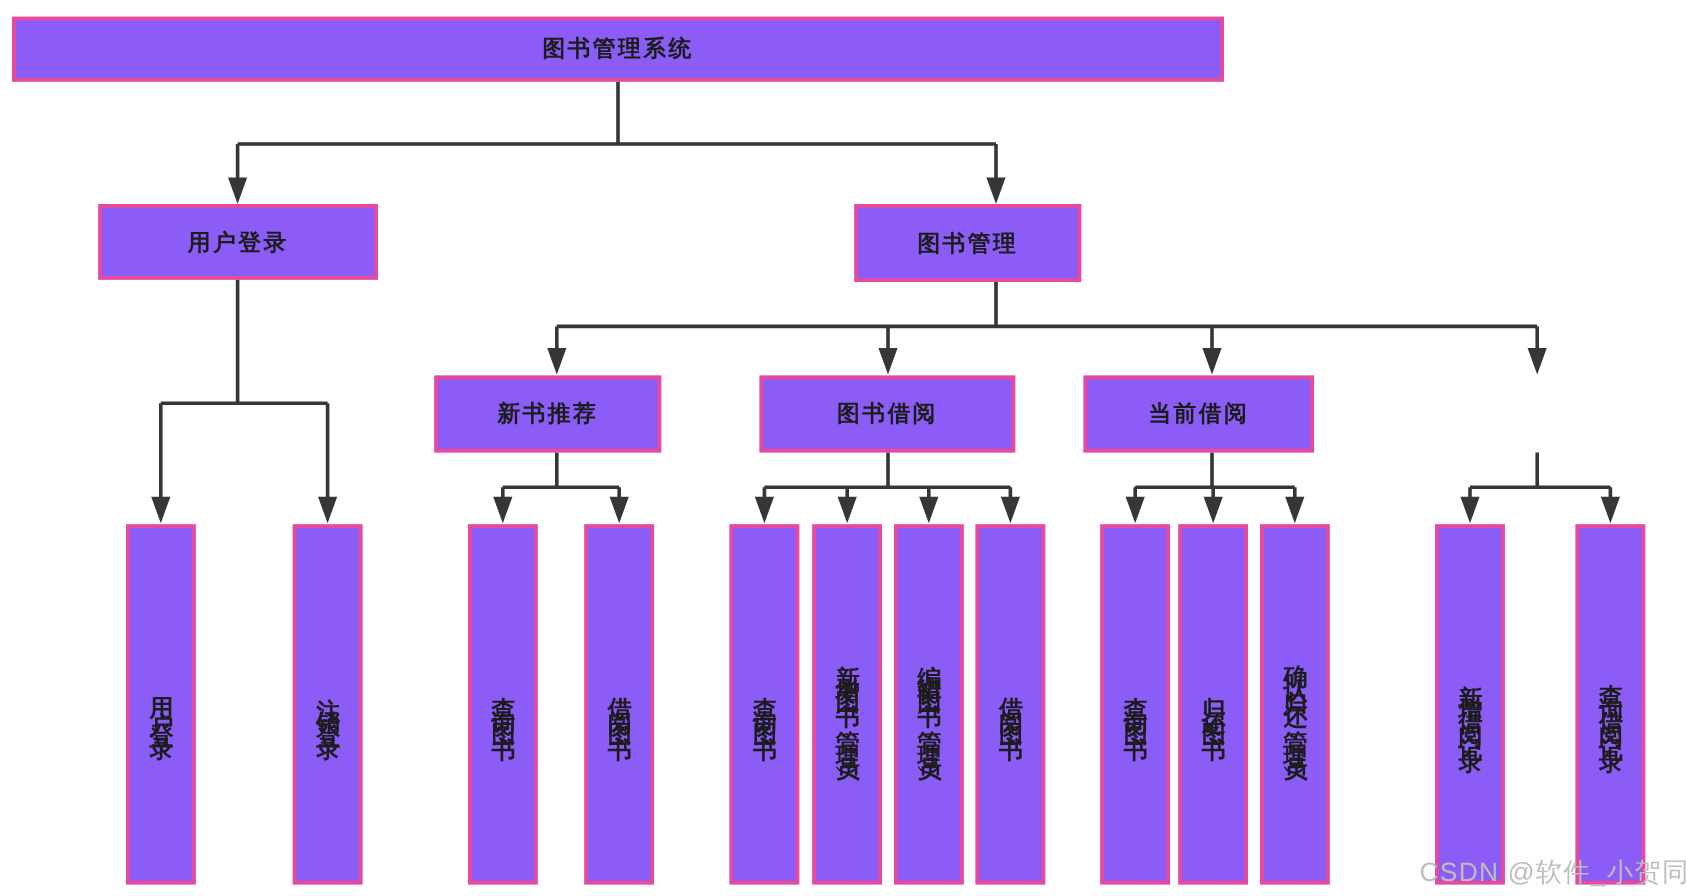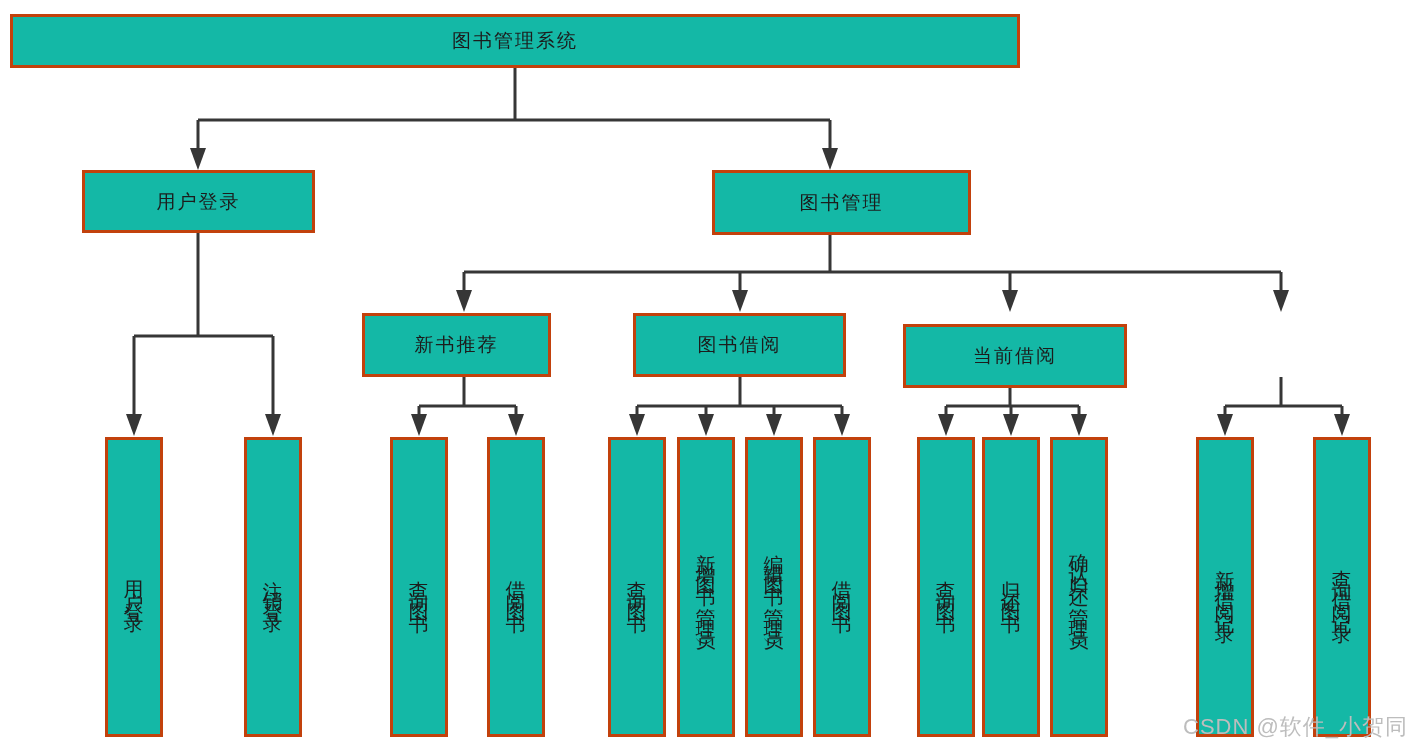--- a/index.html
+++ b/index.html
@@ -7,40 +7,41 @@
     position:relative;
     width:1405px;height:747px;
     background:#ffffff;
     font-family:"Liberation Sans","DejaVu Sans",sans-serif;
     overflow:hidden;
   }
   .connector-layer{position:absolute;left:0;top:0;width:1405px;height:747px;}
   .node{
     position:absolute;
     box-sizing:border-box;
-    border:3px solid #c2410c;
-    background:#14b8a6;
+    border:3px solid #ec4899;
+    background:#8b5cf6;
     display:flex;align-items:center;justify-content:center;
     color:#1c1c1c;
+    font-weight:bold;
   }
   .h-node{font-size:19px;letter-spacing:2px;}
   .v-node{
     writing-mode:vertical-rl;
     text-orientation:mixed;
     font-size:20px;
     letter-spacing:11px;
     line-height:1;
   }
   
   .n-root      {left:10px;  top:14px;  width:1010px; height:54px;}
   .n-login     {left:82px;  top:170px; width:233px;  height:63px;}
-  .n-bookmgmt  {left:712px; top:170px; width:259px;  height:65px;}
+  .n-bookmgmt  {left:712px; top:170px; width:189px;  height:65px;}
   .n-newbook   {left:362px; top:313px; width:189px;  height:64px;}
   .n-borrow    {left:633px; top:313px; width:213px;  height:64px;}
-  .n-current   {left:903px; top:324px; width:224px;  height:64px;}
+  .n-current   {left:903px; top:313px; width:192px;  height:64px;}
   .n-records   {left:1176px;top:313px; width:210px;  height:64px;}
   .leaf{top:437px;width:58px;height:300px;}
   .l-1a{left:105px;} .l-1b{left:244px;}
   .l-2a{left:390px;} .l-2b{left:487px;}
   .l-3a{left:608px;} .l-3b{left:677px;} .l-3c{left:745px;} .l-3d{left:813px;}
   .l-4a{left:917px;} .l-4b{left:982px;} .l-4c{left:1050px;}
   .l-5a{left:1196px;} .l-5b{left:1313px;}
   .watermark{
     position:absolute;left:1183px;top:712px;
     font-size:22px;color:#bdbdbd;letter-spacing:1px;

